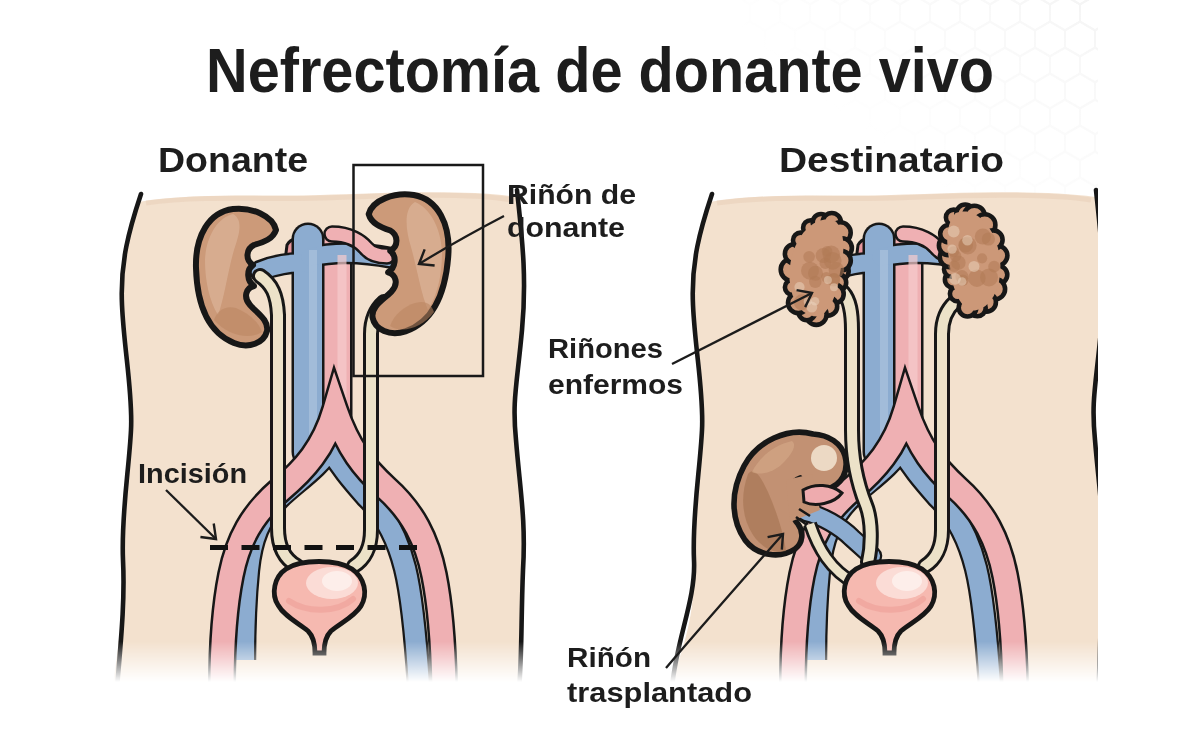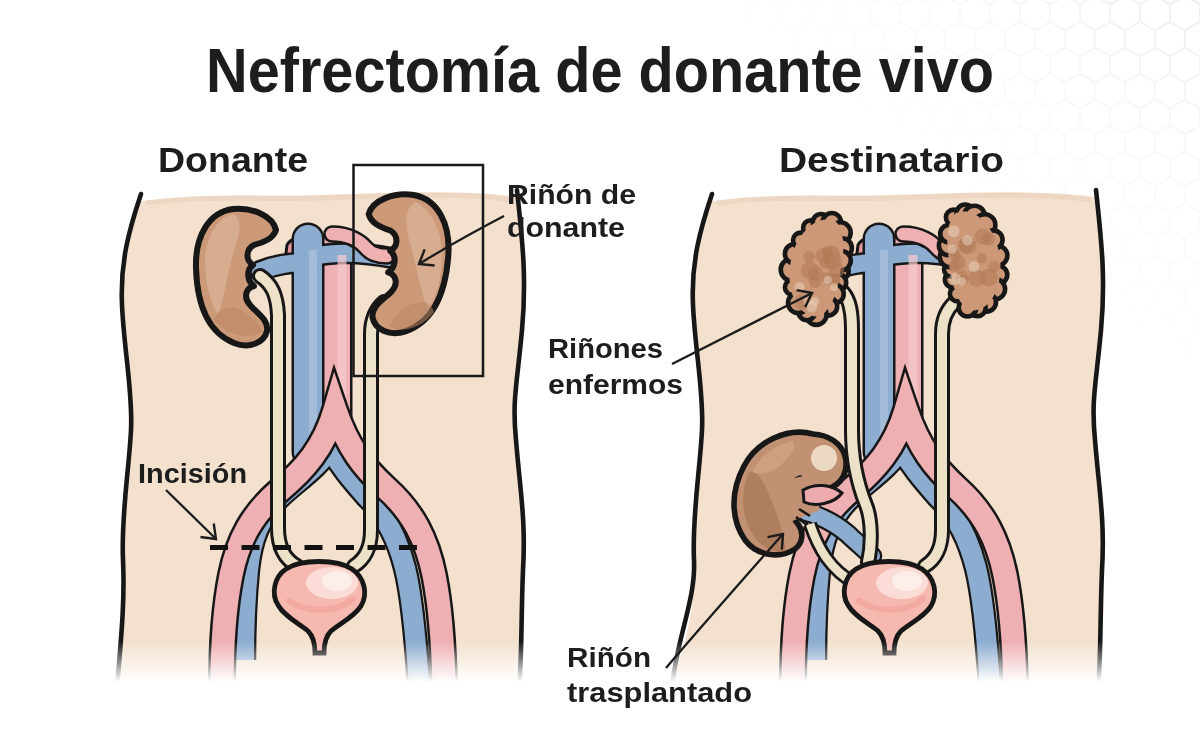--- a/index.html
+++ b/index.html
@@ -1,15 +1,15 @@
 <!DOCTYPE html>
 <html><head><meta charset="utf-8">
 <style>
 html,body{margin:0;padding:0;background:#ffffff;}
-#page{position:relative;width:1200px;height:746px;overflow:hidden;font-family:"Liberation Sans",sans-serif;}
+#page{position:relative;width:1098px;height:746px;overflow:hidden;font-family:"Liberation Sans",sans-serif;}
 svg{display:block}
 </style></head>
 <body>
 <div id="page">
 <svg width="1200" height="746" viewBox="0 0 1200 746">
 <defs>
  <pattern id="hex" x="0" y="0" width="30" height="51.96" patternUnits="userSpaceOnUse">
   <g fill="none" stroke="#f0f0f0" stroke-width="2">
    <path d="M15,-4.32 L30,4.34 L30,21.66 L15,30.32 L0,21.66 L0,4.34 Z"></path>
    <path d="M0,21.67 L15,30.33 L15,47.65 L0,56.31 L-15,47.65 L-15,30.33 Z"></path>

